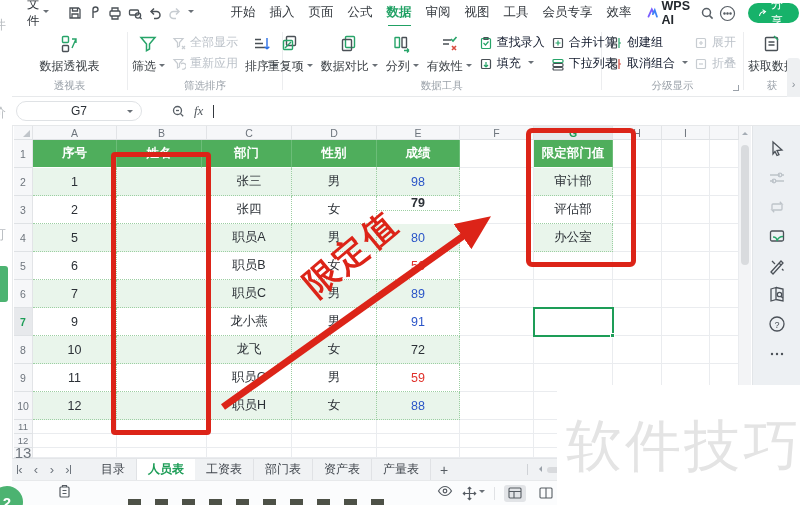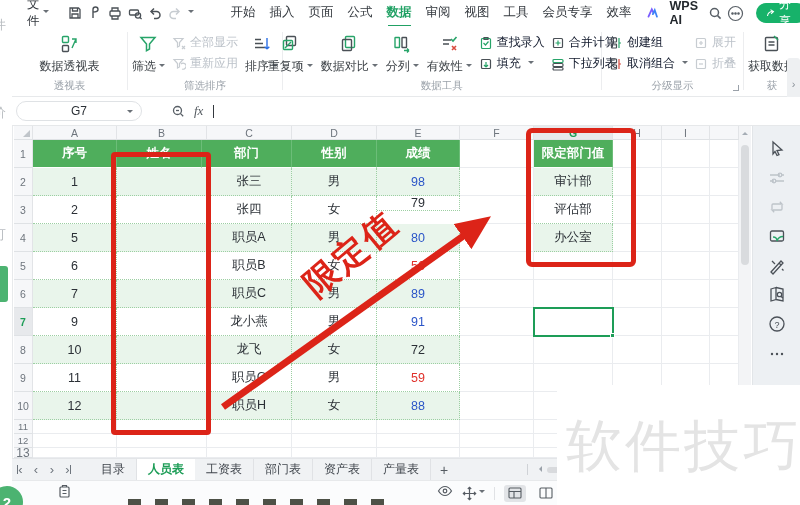--- a/index.html
+++ b/index.html
@@ -18,21 +18,21 @@
   .hamburger::after { content:""; position:absolute; left:0; right:0; top:2.5px; height:1.5px; background:#454b51; }
   .file-label { color:#33383e; }
   .crt { display:inline-block; width:0; height:0; border:3.5px solid transparent; border-top-color:#6a7077; margin-left:3px; vertical-align:1px; }
   .tb-sep { width:1px; height:14px; background:#e3e5e8; margin:0 8px; }
   .qicon { width:20px; height:18px; display:flex; align-items:center; justify-content:center; margin:0 2px; }
   .qicon svg { display:block; }
   .menu-tabs { display:flex; align-items:center; gap:0; margin-left:14px; }
   .mtab { padding:4px 7px 5px; color:#33383e; position:relative; cursor:default; white-space:nowrap; }
   .mtab.on { color:#21a164; font-weight:bold; }
   .mtab.on::after { content:""; position:absolute; left:8px; right:8px; bottom:-1px; height:2px; background:#21a164; }
-  .wps-ai { display:flex; align-items:center; gap:12px; margin-left:8px; font-size:12.5px; color:#23282d; font-weight:bold; }
+  .wps-ai { display:flex; align-items:center; gap:4px; margin-left:8px; font-size:12.5px; color:#23282d; font-weight:bold; }
   .tb-right { margin-left:auto; display:flex; align-items:center; gap:10px; }
   .share-pill { display:flex; align-items:center; gap:4px; background:#17b26a; color:#fff; border-radius:12px; height:20px; padding:0 10px; font-size:12px; }
 
   
   .ribbon { position:absolute; left:12px; top:26px; right:0; height:71px; background:#fff; border-bottom:1px solid #e7e9eb; display:flex; align-items:stretch; z-index:3; }
   .rgroup { position:relative; display:flex; align-items:flex-start; justify-content:center; padding-top:7px; }
   .rgroup .glabel { position:absolute; bottom:3px; left:0; right:0; text-align:center; font-size:10.5px; color:#9aa1a9; white-space:nowrap; overflow:hidden; }
   .rdiv { width:1px; background:#ecedef; margin:6px 0; }
   .rb { display:flex; flex-direction:column; align-items:center; gap:3px; padding:0 4px; font-size:12px; color:#3b4045; white-space:nowrap; cursor:default; }
   .rb .lblrow { display:flex; align-items:center; }
@@ -452,21 +452,21 @@
         <div class="cl" style="width: 49px; height: 28px;"></div>
         <div class="cl" style="width: 48px; height: 28px;"></div>
         <div class="cl" style="width: 29px; height: 28px;"></div>
       </div>
       <div class="grow">
         <div class="rh" style="width: 19px; height: 28px;">3</div>
         <div class="cl tbl" style="width: 84px; height: 28px;">2</div>
         <div class="cl tbl" style="width: 90px; height: 28px;"></div>
         <div class="cl tbl" style="width: 85px; height: 28px;">张四</div>
         <div class="cl tbl" style="width: 85px; height: 28px;">女</div>
-        <div class="cl tbl s-plain" style="width: 83px; height: 15px;">79</div>
+        <div class="cl tbl s-plain" style="width: 83px; height: 15px; font-weight: bold;">79</div>
         <div class="cl" style="width: 74px; height: 28px;"></div>
         <div class="cl tbl" style="width: 79px; height: 28px;">评估部</div>
         <div class="cl" style="width: 49px; height: 28px;"></div>
         <div class="cl" style="width: 48px; height: 28px;"></div>
         <div class="cl" style="width: 29px; height: 28px;"></div>
       </div>
       <div class="grow">
         <div class="rh" style="width: 19px; height: 28px;">4</div>
         <div class="cl tbl band" style="width: 84px; height: 28px;">5</div>
         <div class="cl tbl band" style="width: 90px; height: 28px;"></div>
@@ -577,21 +577,21 @@
         <div class="cl" style="width: 85px; height: 14px;"></div>
         <div class="cl" style="width: 85px; height: 14px;"></div>
         <div class="cl" style="width: 83px; height: 14px;"></div>
         <div class="cl" style="width: 74px; height: 14px;"></div>
         <div class="cl" style="width: 79px; height: 14px;"></div>
         <div class="cl" style="width: 49px; height: 14px;"></div>
         <div class="cl" style="width: 48px; height: 14px;"></div>
         <div class="cl" style="width: 29px; height: 14px;"></div>
       </div>
       <div class="grow">
-        <div class="rh" style="width: 19px; height: 10px; font-size: 12px;">13</div>
+        <div class="rh" style="width: 19px; height: 10px; font-size: 15px;">13</div>
         <div class="cl" style="width: 84px; height: 10px;"></div>
         <div class="cl" style="width: 90px; height: 10px;"></div>
         <div class="cl" style="width: 85px; height: 10px;"></div>
         <div class="cl" style="width: 85px; height: 10px;"></div>
         <div class="cl" style="width: 83px; height: 10px;"></div>
         <div class="cl" style="width: 74px; height: 10px;"></div>
         <div class="cl" style="width: 79px; height: 10px;"></div>
         <div class="cl" style="width: 49px; height: 10px;"></div>
         <div class="cl" style="width: 48px; height: 10px;"></div>
         <div class="cl" style="width: 29px; height: 10px;"></div>

